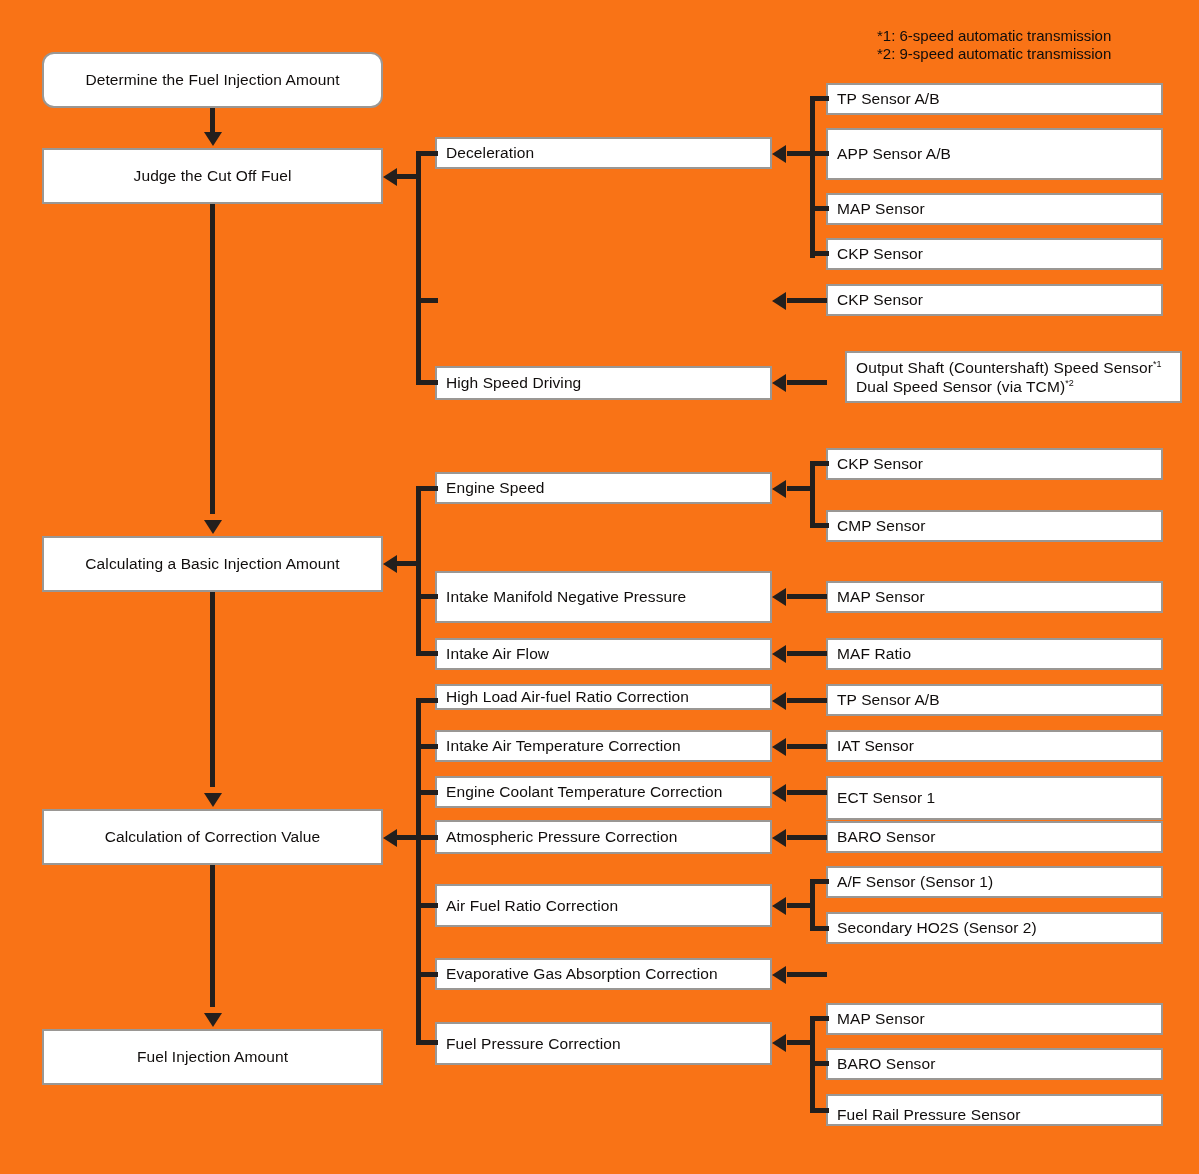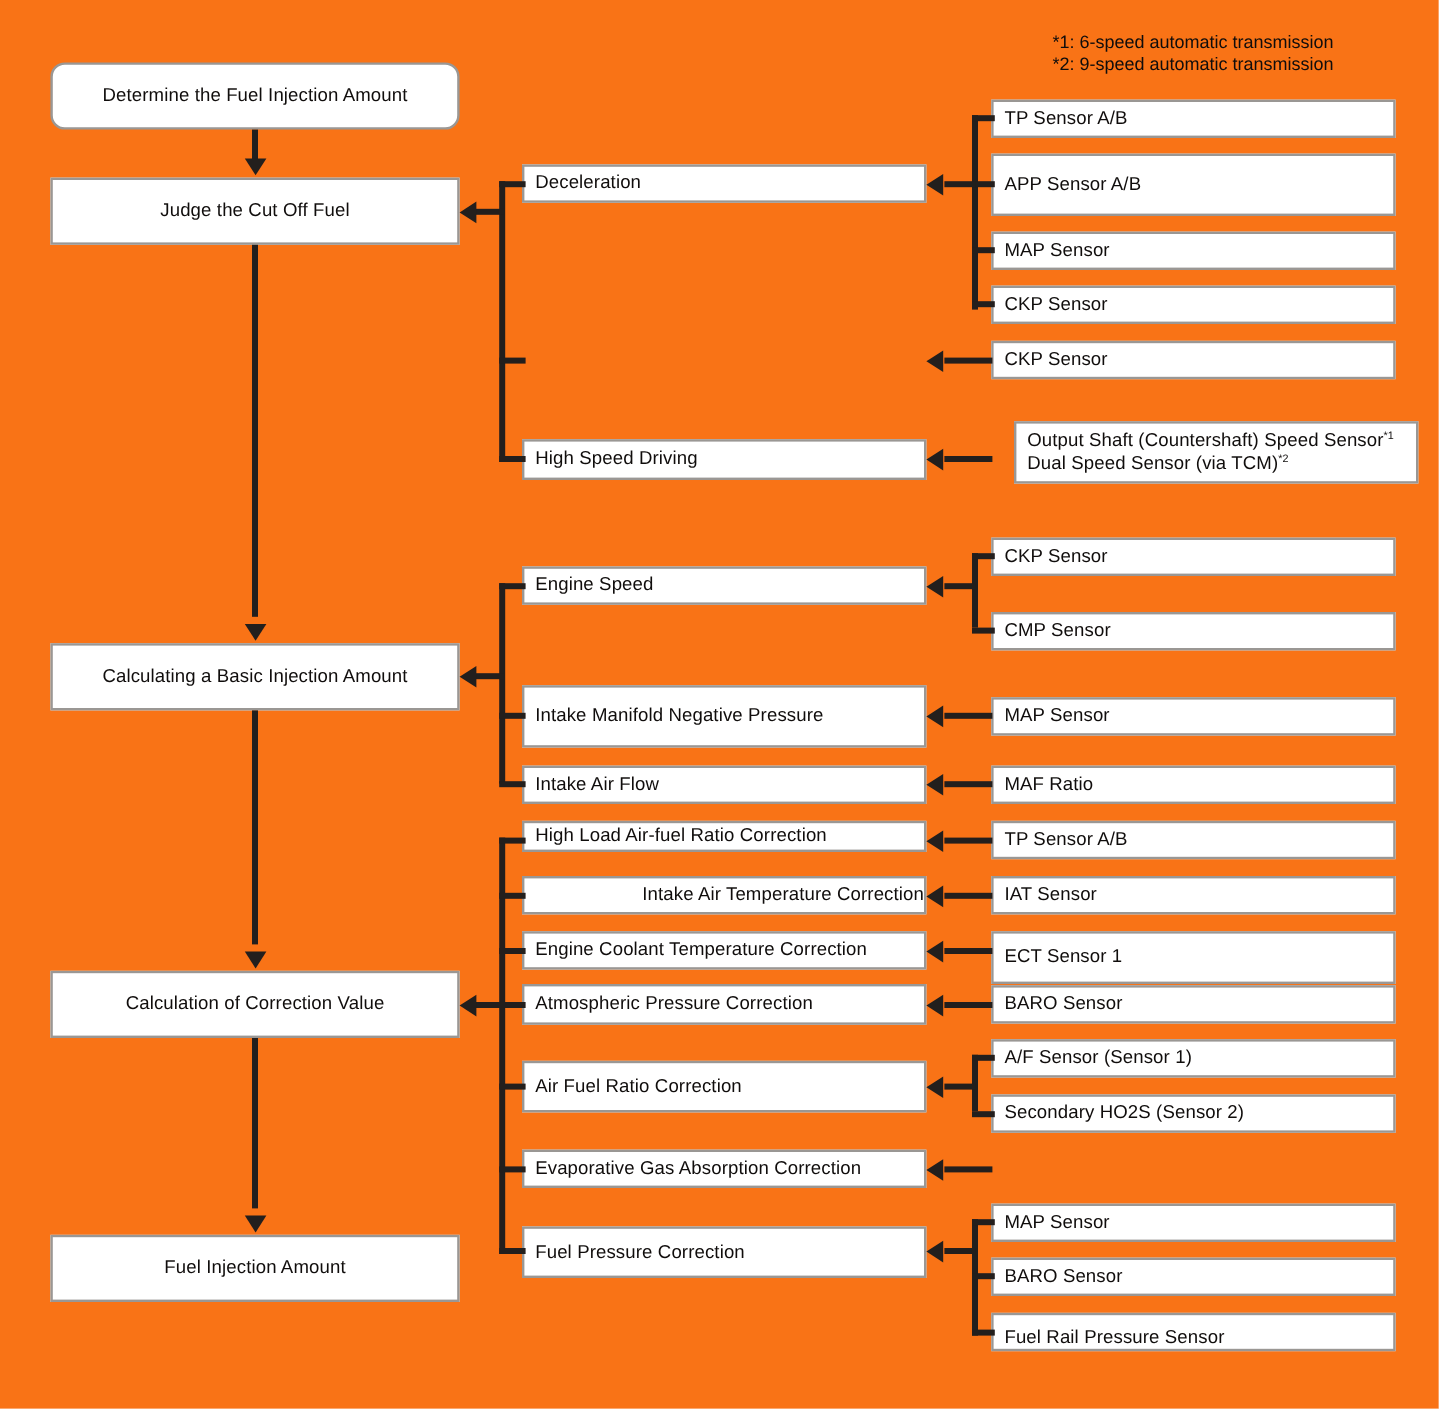--- a/index.html
+++ b/index.html
@@ -182,21 +182,21 @@
 
   <div class="box left" style="left:826px;top:638px;width:337px;height:32px;">
     <span class="txt">MAF Ratio</span>
   </div>
   <div class="ln hline" style="left:787px;top:651px;width:40px;"></div>
   <div class="arrow-left" style="left:772px;top:644.5px;"></div>
 
   <div class="box left" style="left:435px;top:684px;width:337px;height:26px;">
     <span class="txt">High Load Air-fuel Ratio Correction</span>
   </div>
-  <div class="box left" style="left:435px;top:730px;width:337px;height:32px;justify-content:flex-end;">
+  <div class="box left" style="left:435px;top:730px;width:337px;height:32px;">
     <span class="txt">Intake Air Temperature Correction</span>
   </div>
   <div class="box left" style="left:435px;top:776px;width:337px;height:32px;">
     <span class="txt">Engine Coolant Temperature Correction</span>
   </div>
   <div class="box left" style="left:435px;top:820px;width:337px;height:34px;">
     <span class="txt">Atmospheric Pressure Correction</span>
   </div>
   <div class="box left" style="left:435px;top:884px;width:337px;height:43px;">
     <span class="txt">Air Fuel Ratio Correction</span>

